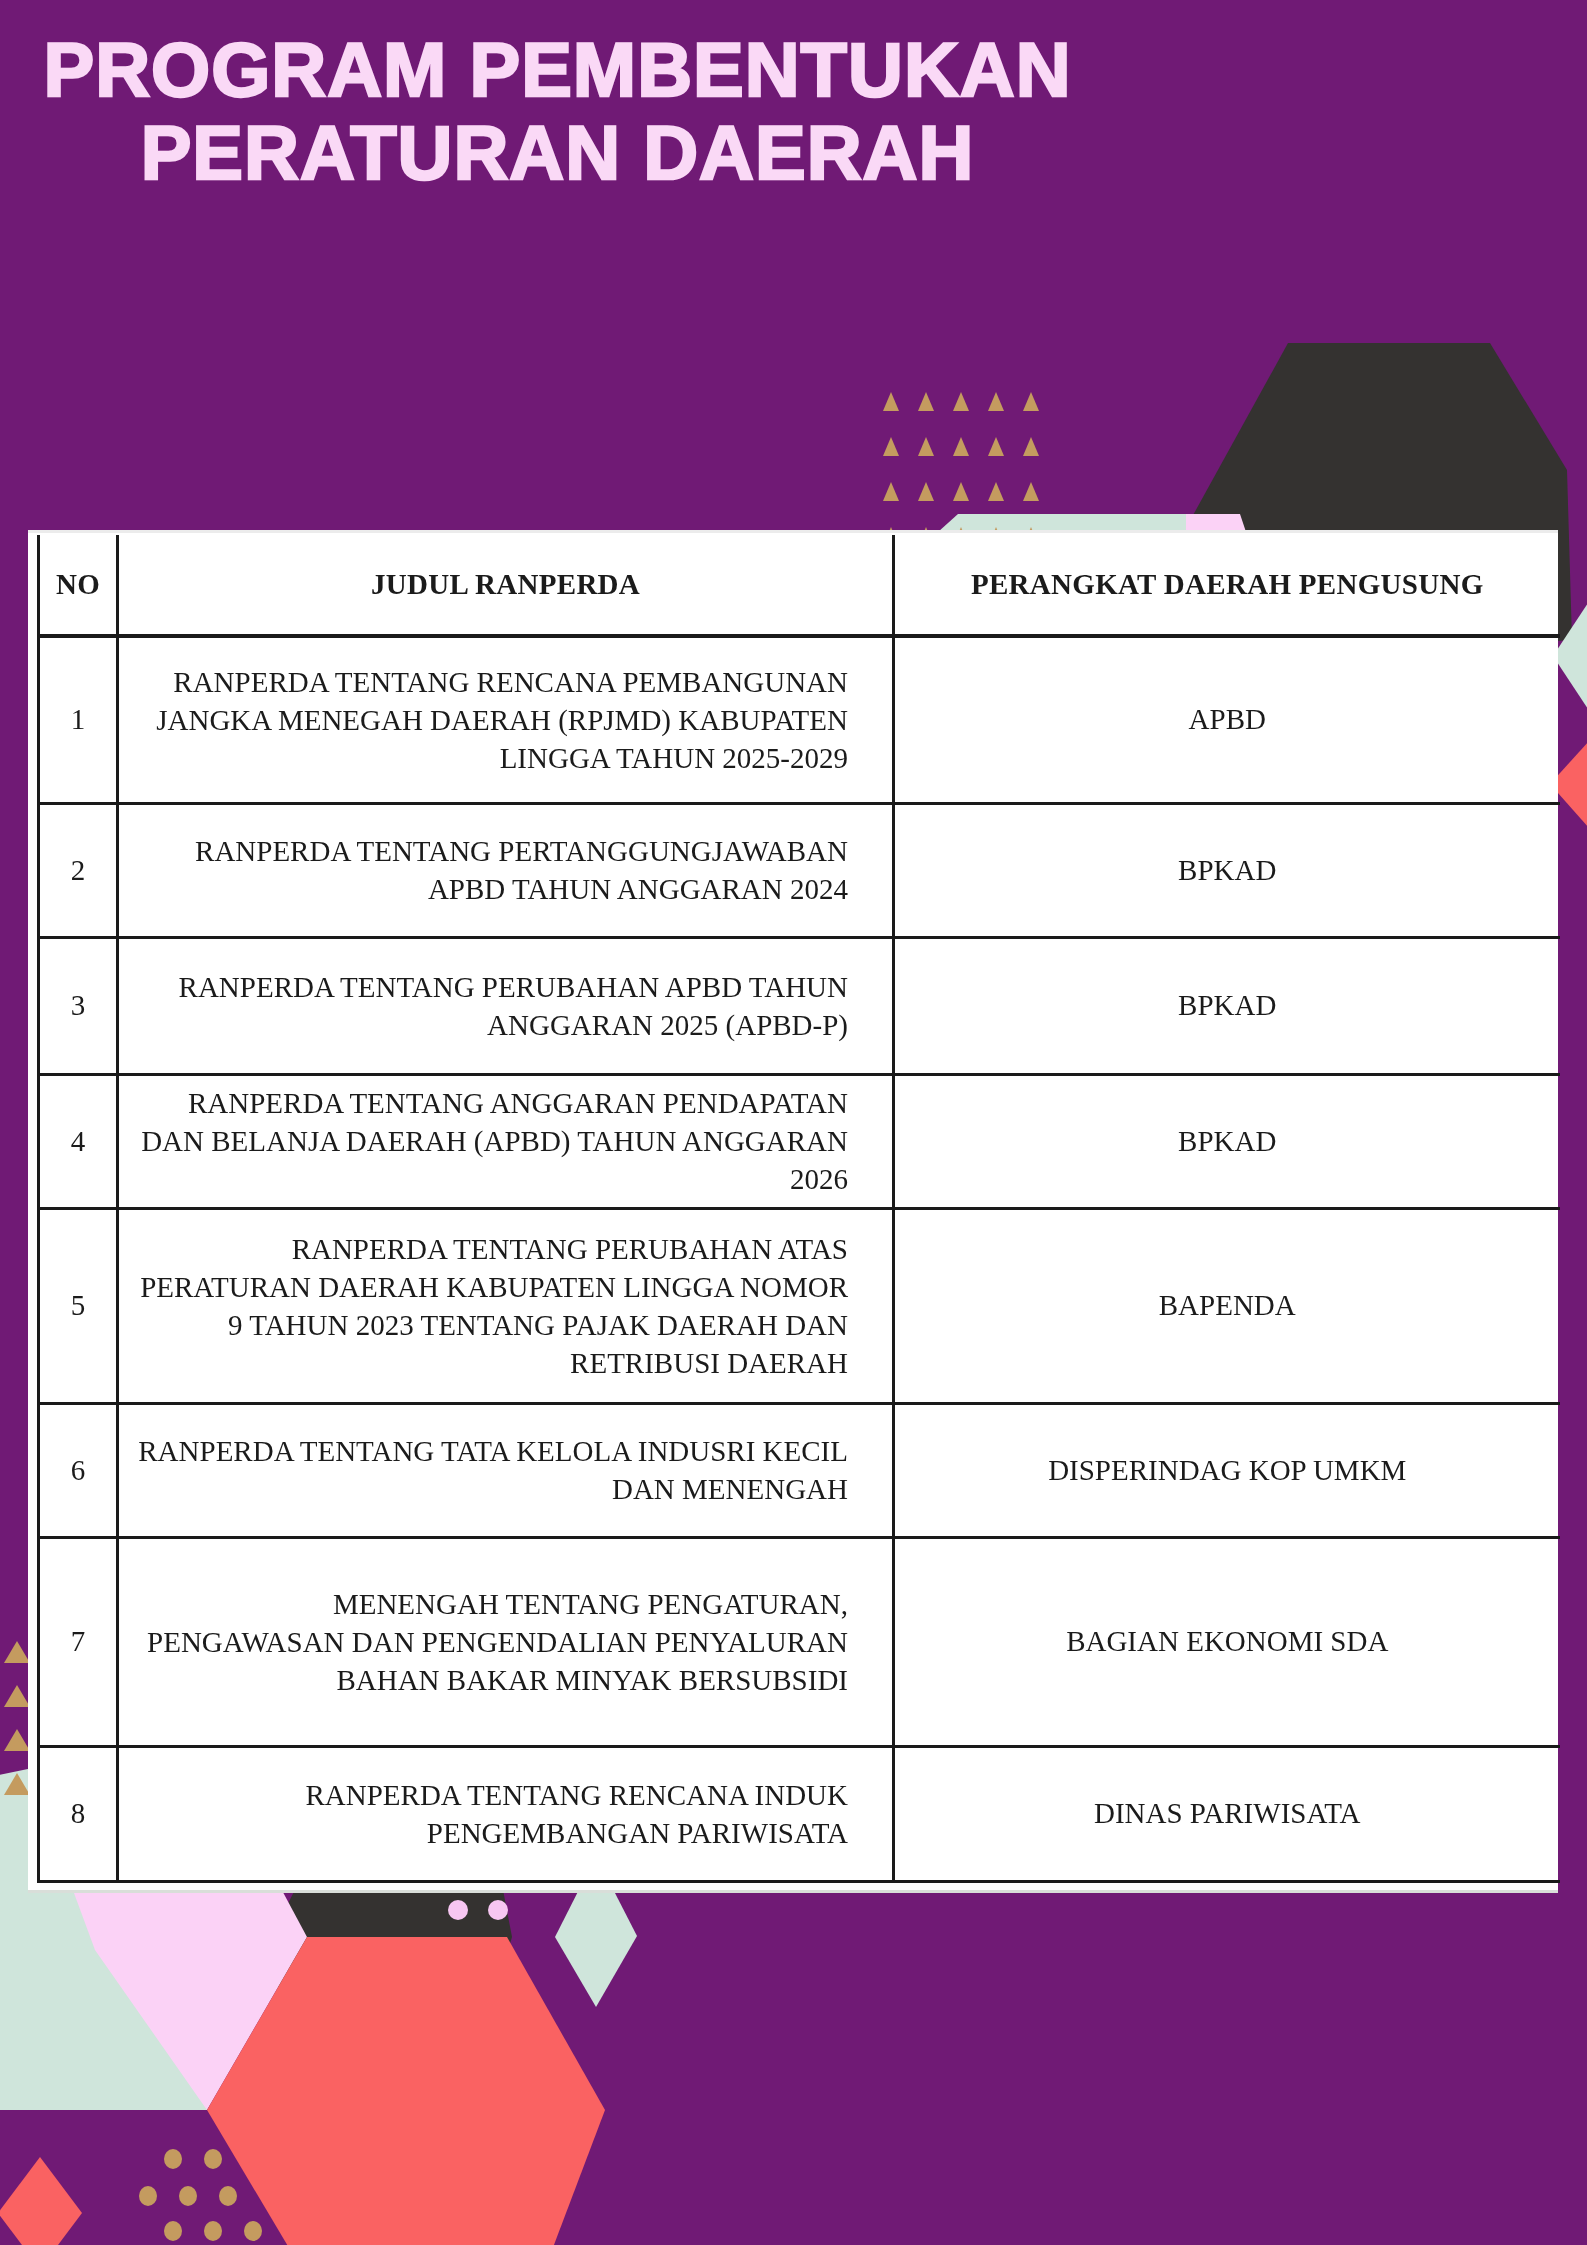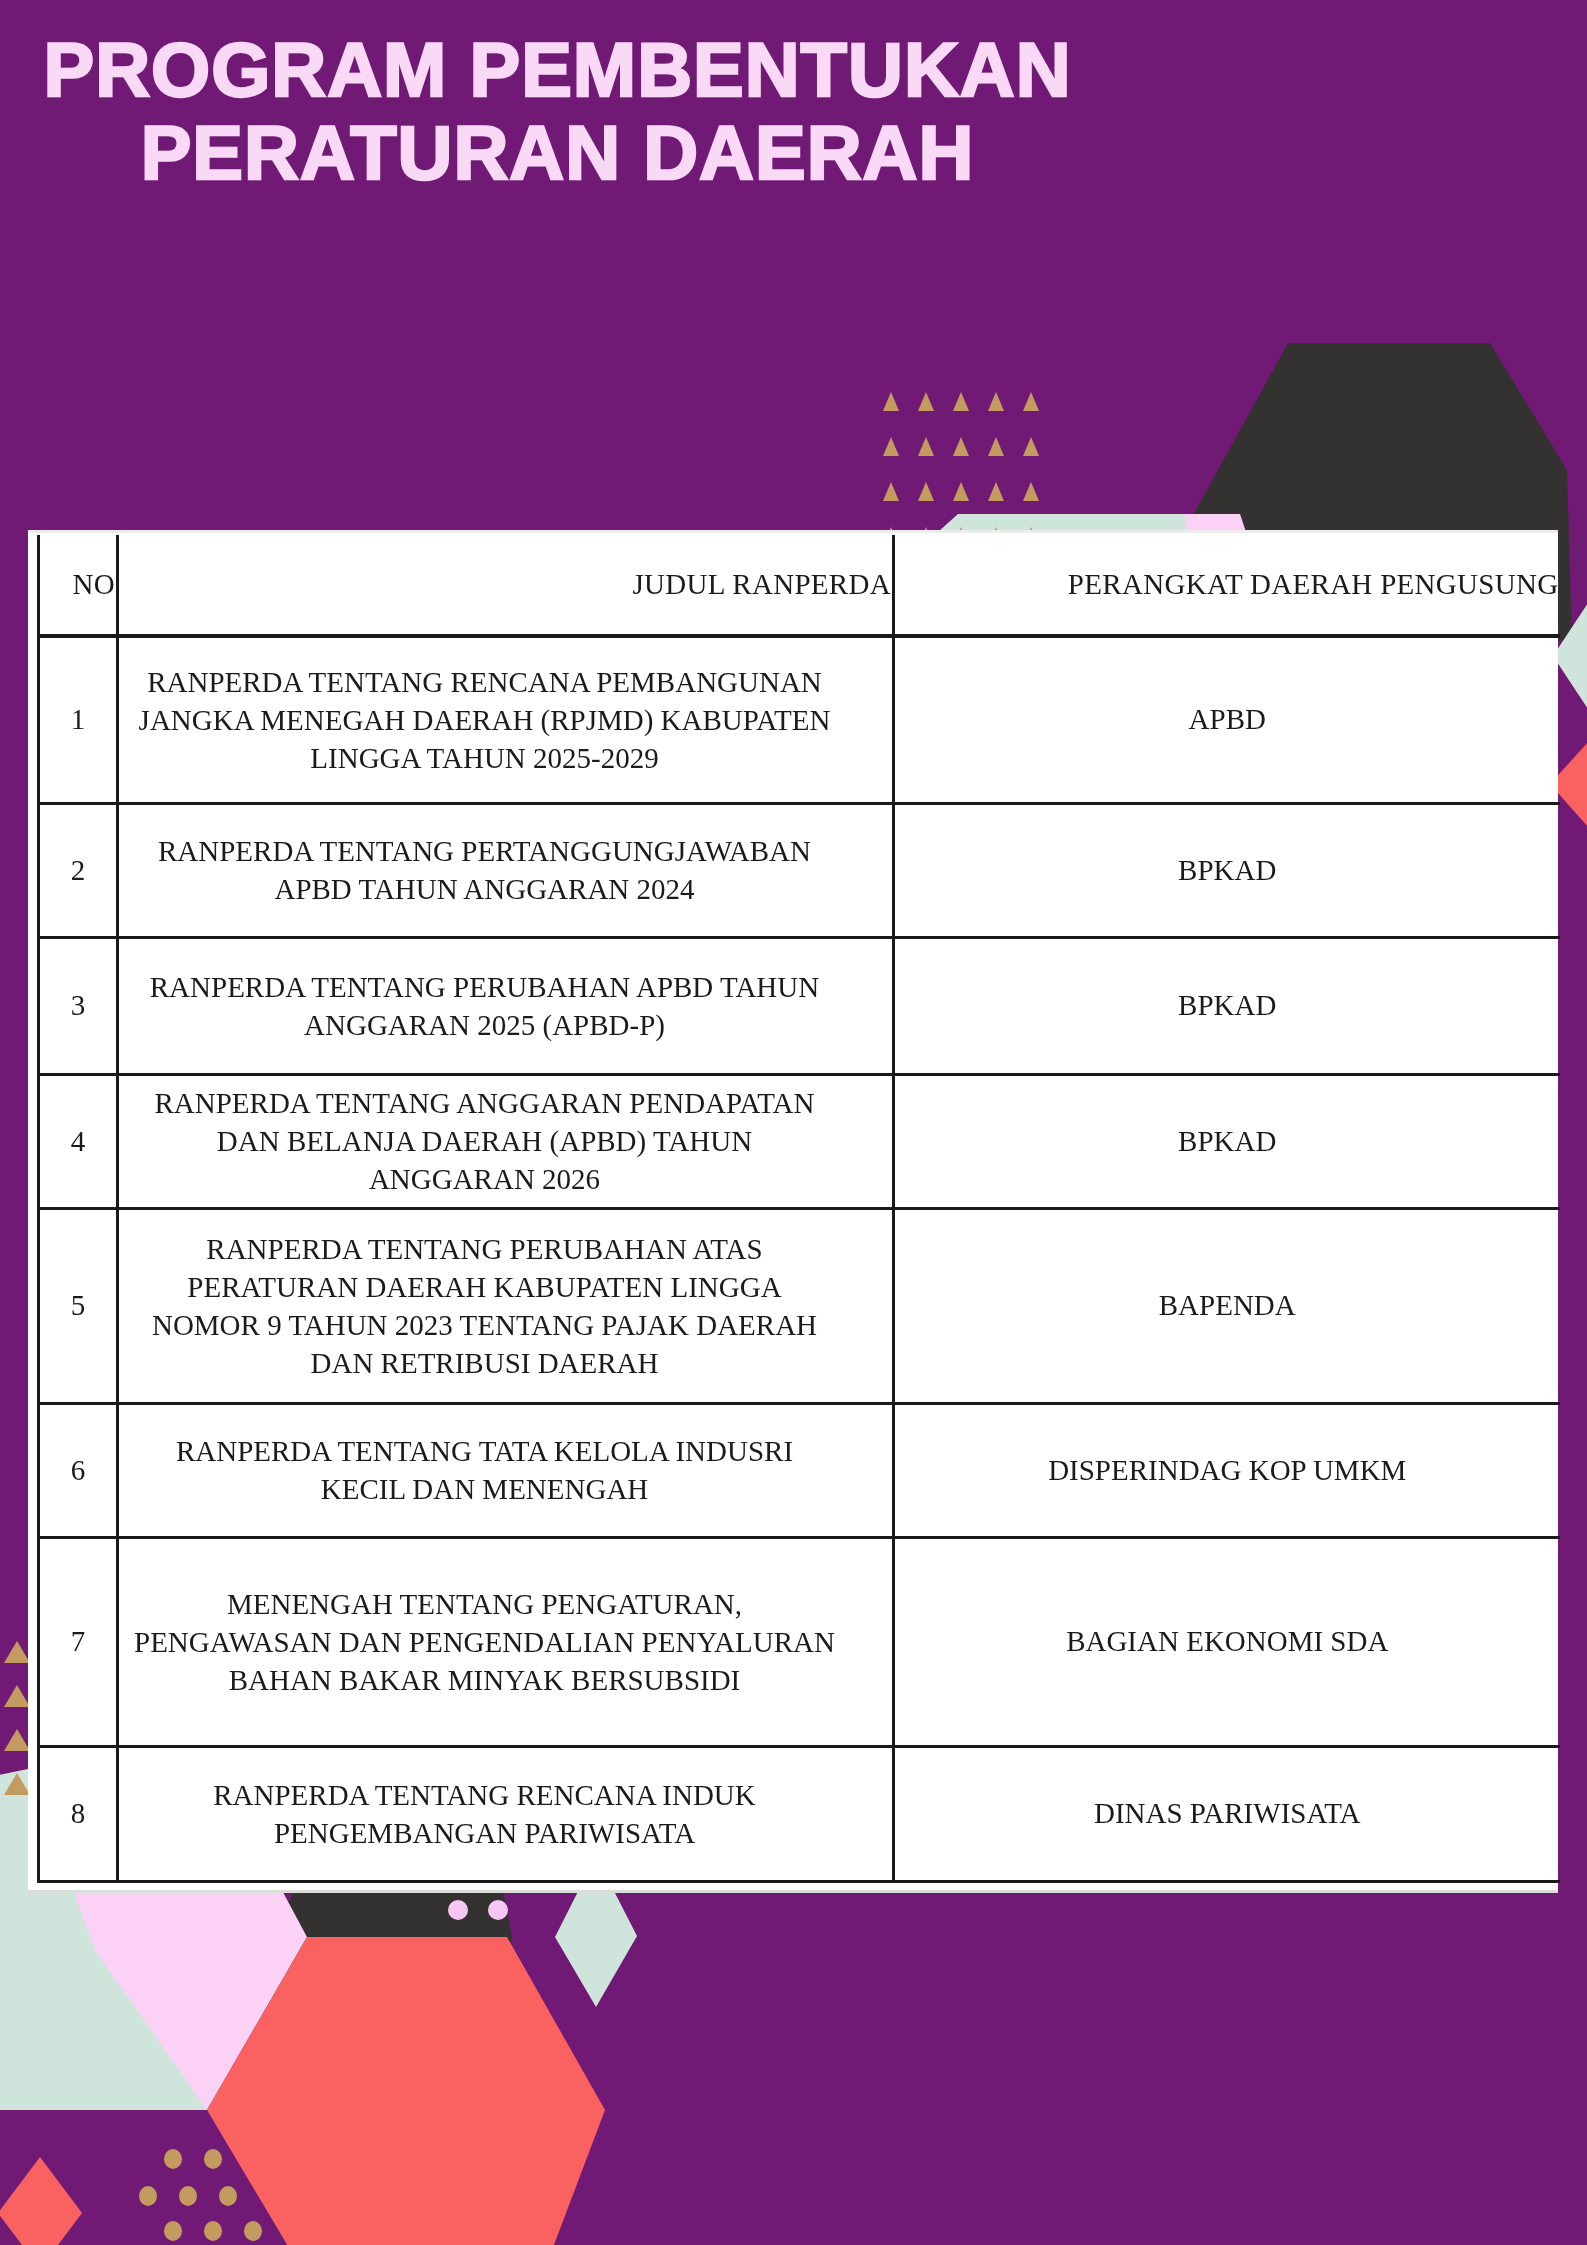--- a/index.html
+++ b/index.html
@@ -39,35 +39,35 @@
   }
   table.ranperda col.c-no{width:79px;}
   table.ranperda col.c-judul{width:776px;}
   table.ranperda col.c-pd{width:666px;}
   table.ranperda th, table.ranperda td{
     border-bottom:3px solid #1A1A1A;
     vertical-align:middle;
     box-sizing:border-box;
   }
   table.ranperda th{
-    font-weight:normal;
+    font-weight:bold;
     font-size:29px;
     letter-spacing:.3px;
-    text-align:right;
+    text-align:center;
     height:101px;
     border-bottom-width:4px;
     margin-left:45px;
   }
   td.no, th.h-no{border-left:3px solid #1A1A1A;border-right:3px solid #1A1A1A;}
   td.judul, th.h-judul{border-right:3px solid #1A1A1A;}
   td.no{text-align:center;font-size:29px;}
   td.judul{
     font-size:29px;line-height:38px;
-    padding:8px 55px 8px 13px;
-    text-align:center;
+    padding:8px 44px 8px 13px;
+    text-align:right;
   }
   td.pd{text-align:center;font-size:29px;padding:0 25px;}
   tbody tr:nth-child(1) td{height:167px;}
   tbody tr:nth-child(2) td{height:134px;}
   tbody tr:nth-child(3) td{height:137px;}
   tbody tr:nth-child(4) td{height:134px;}
   tbody tr:nth-child(5) td{height:195px;}
   tbody tr:nth-child(6) td{height:134px;}
   tbody tr:nth-child(7) td{height:209px;}
   tbody tr:nth-child(8) td{height:135px;}

